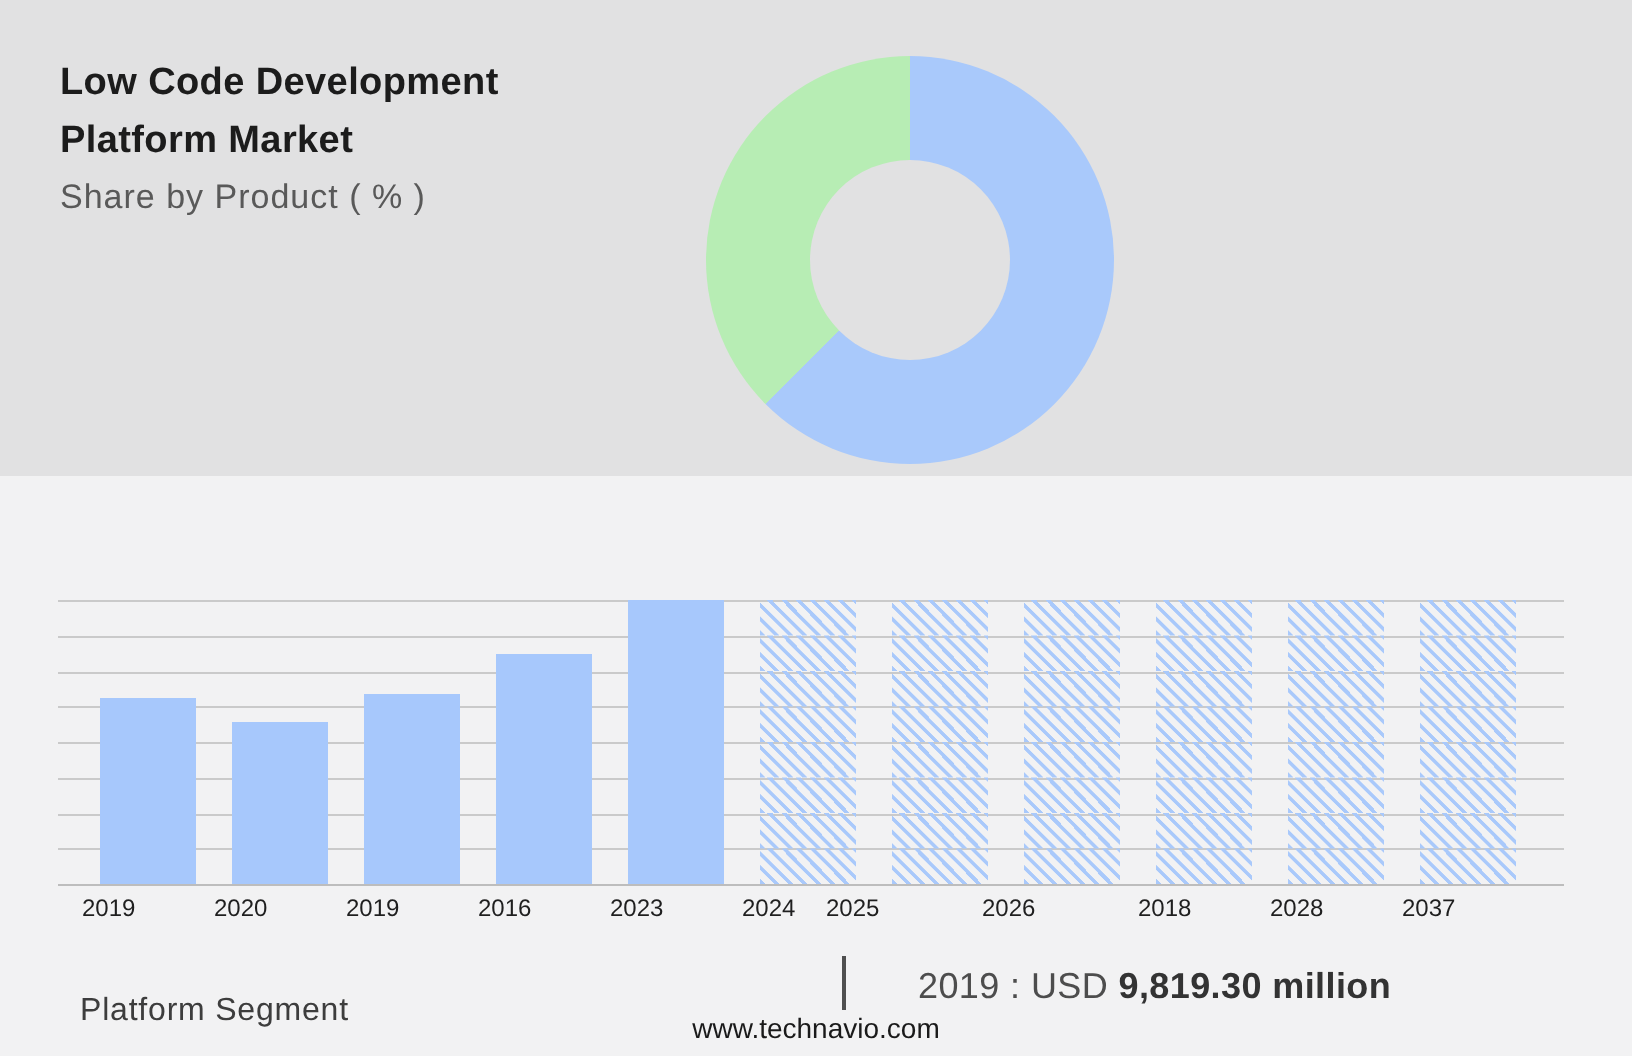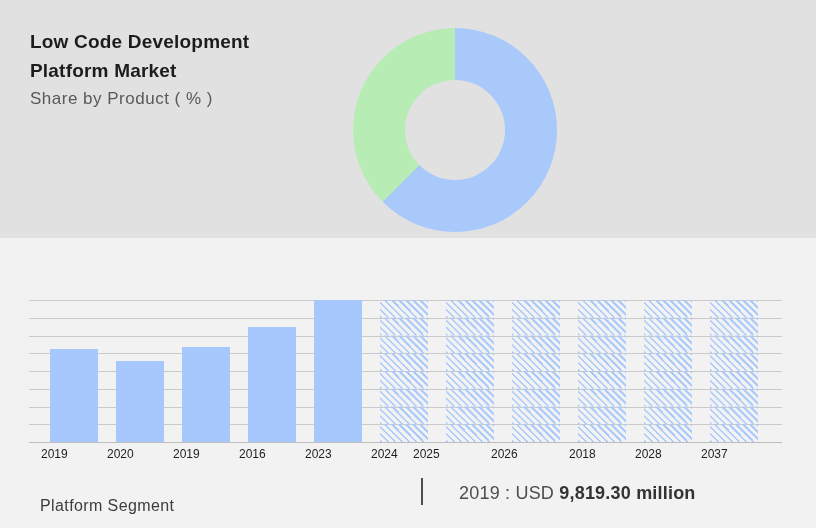--- a/index.html
+++ b/index.html
@@ -85,15 +85,16 @@
         <div class="xlabel" style="left: 606px;">2028</div>
         <div class="bar" style="left: 681px; height: 142px; background-image: repeating-linear-gradient(45deg, rgb(169, 201, 251) 0px, rgb(169, 201, 251) 1.8px, transparent 1.8px, transparent 5px); background-size: 100% 17.75px;"></div>
         <div class="xlabel" style="left: 672px;">2037</div>
       </div>
 
     <div class="footer-left">Platform Segment</div>
     <div class="footer-divider"></div>
     <div class="footer-right">
       <span>2019 : USD </span><span class="bold-val">9,819.30 million</span>
     </div>
+    <div class="website">www.technavio.com</div>
   </div>
 
 </div>
 
 </body></html>

